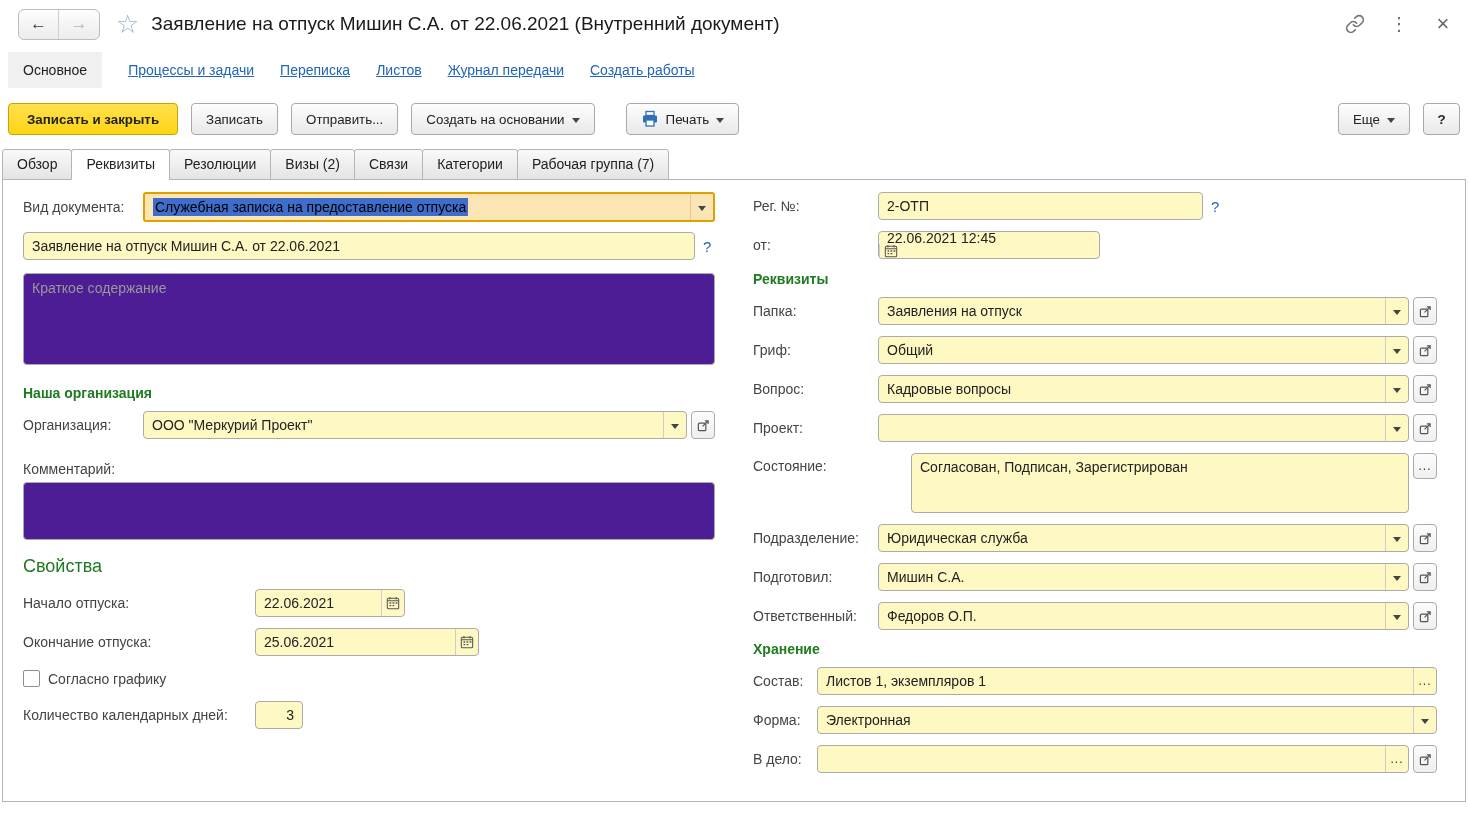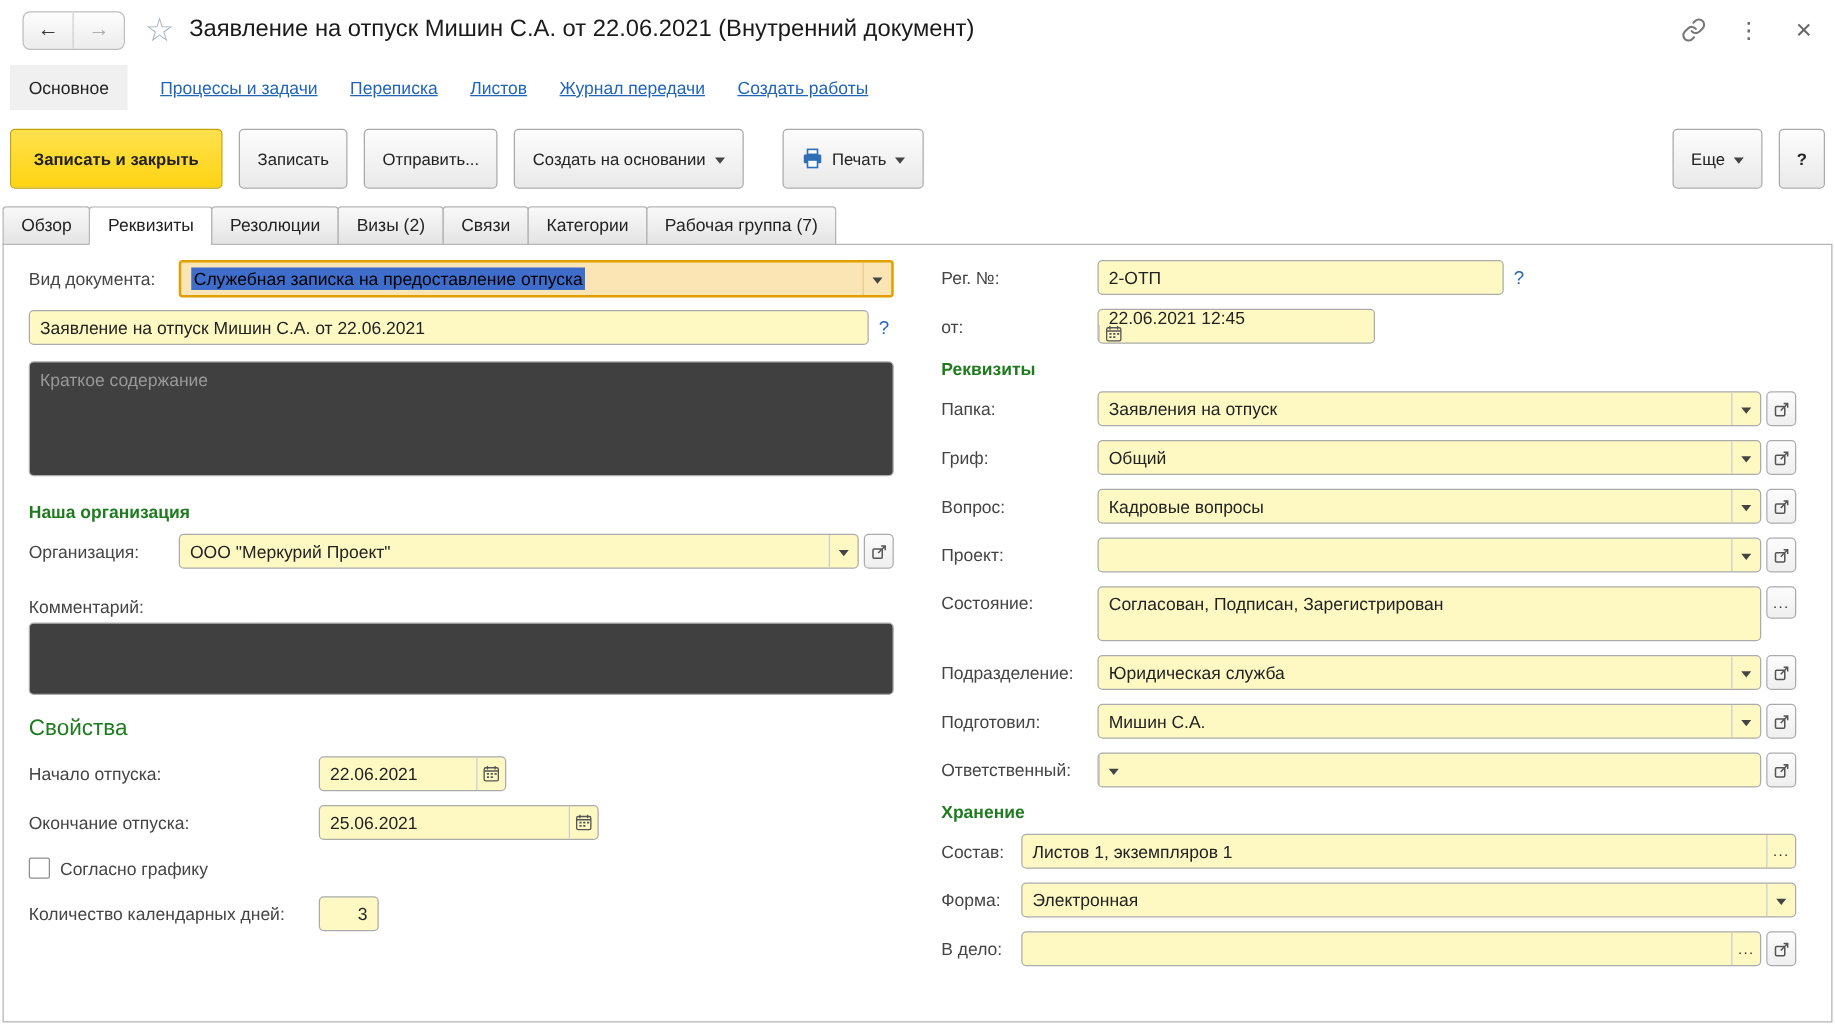--- a/index.html
+++ b/index.html
@@ -21,21 +21,21 @@
   .hdr-right{margin-left:auto; display:flex; align-items:center; gap:22px; color:#777;}
   .hdr-ic{width:22px; height:22px; display:flex; align-items:center; justify-content:center; cursor:pointer;}
   .dots{font-size:18px; color:#666; letter-spacing:0;}
   .closex{font-size:22px; color:#666;}
   
   .navrow{display:flex; align-items:center; height:43px; padding-left:8px; gap:26px;}
   .nav-active{background:#F0F0F0; padding:10px 15px; color:#222; cursor:default;}
   .navlink{color:var(--link_blue); text-decoration:underline; cursor:pointer;}
   
   .toolbar{display:flex; align-items:center; padding:12px 8px 0 8px; gap:13px;}
-  .btn{height:48px; display:inline-flex; align-items:center; gap:7px; padding:0 14px;
+  .btn{height:32px; display:inline-flex; align-items:center; gap:7px; padding:0 14px;
        border:1px solid #A9A9A9; border-radius:4px; background:linear-gradient(#FDFDFD,#E9E9E9);
        color:#222; cursor:pointer; white-space:nowrap;}
   .btn-primary{background:linear-gradient(#FFE14D,var(--accent_yellow)); border-color:var(--yellow_border); font-weight:bold; padding:0 18px;}
   .btn-print{margin-left:18px;}
   .caret{width:0; height:0; border-left:4px solid transparent; border-right:4px solid transparent; border-top:5px solid #444; margin-top:2px;}
   .tb-spacer{flex:1;}
   .btn-q{width:37px; justify-content:center; padding:0; font-weight:bold;}
   
   .tabs{display:flex; padding:14px 0 0 2px; position:relative; z-index:2; margin-bottom:-1px;}
   .tab{padding:6px 14px 7px; border:1px solid #B5B5B5; background:linear-gradient(#F9F9F9,#E4E4E4);
@@ -52,34 +52,34 @@
   .lbl-r{width:125px; flex:none;}
   .lbl-st{width:64px; flex:none;}
   .field{border:1px solid var(--border_gray); border-radius:4px; height:28px; background:#fef9c3;
          display:flex; align-items:stretch; overflow:hidden; min-width:0;}
   .ftext{flex:1; display:flex; align-items:center; padding:0 8px; white-space:nowrap; overflow:hidden; color:#222;}
   .seg{width:23px; flex:none; border-left:1px solid #CDCDCD; display:flex; align-items:center; justify-content:center; cursor:pointer; color:#444;}
   .grow{flex:1; min-width:0;}
   .sqbtn{width:24px; height:28px; flex:none; border:1px solid var(--border_gray); border-radius:4px;
          background:linear-gradient(#FCFCFC,#EFEFEF); display:flex; align-items:center; justify-content:center;
          margin-left:4px; cursor:pointer; color:#444; font-size:12px;}
-  .area{border:1px solid var(--border_gray); border-radius:4px; width:100%; background:#404040; padding:6px 8px; color:#222;}
+  .area{border:1px solid var(--border_gray); border-radius:4px; width:100%; background:#4c1d95; padding:6px 8px; color:#222;}
   .placeholder{color:#999;}
   .ghead{color:var(--heading_green); font-weight:bold; margin:6px 0 10px;}
   .ghead-big{color:var(--heading_green); font-size:18px; font-weight:normal; margin:10px 0 12px;}
   .help{color:var(--link_blue); font-size:15px; margin-left:8px; cursor:pointer;}
   
   .combo-focus{border:2px solid var(--focus_border); background:var(--focus_bg); border-radius:3px; height:30px;}
   .combo-focus .seg{border-left:1px solid #E3C98F; color:#333;}
   .selected-text{background:var(--selection_bg); color:#000000; padding:1px 2px;}
   
   .cbx{width:17px; height:17px; border:1px solid #8F8F8F; border-radius:2px; background:#fff; margin-right:8px; flex:none; cursor:pointer;}
   .numfield{width:48px;}
   .numfield .ftext{justify-content:flex-end;}
-  .state-box{height:44px; align-items:flex-start;}
+  .state-box{height:60px; align-items:flex-start;margin-left:33px;}
   .state-box .ftext{align-items:flex-start; padding-top:5px;}
   .row-top{align-items:flex-start;justify-content:space-between;}
   .row-top .lbl{padding-top:5px;}
   .ell{font-size:12px; letter-spacing:1px; color:#333;}
 </style>
 </head>
 <body>
 
 <div class="hdr">
   <div class="navgrp">
@@ -374,20 +374,21 @@
         <svg width="13" height="13" viewBox="0 0 14 14" fill="none" stroke="#555" stroke-width="1.3">
             <rect x="1.5" y="4.5" width="8" height="8" rx="1"></rect>
             <path d="M6 8 L12 2 M8.5 2 H12 V5.5"></path>
           </svg>
       </div>
     </div>
 
     <div class="row">
       <div class="lbl lbl-r">Ответственный:</div>
       <div class="field grow">
+        <div class="ftext">Федоров О.П.</div>
         <div class="seg">
             <span class="caret"></span>
           </div>
       </div>
       <div class="sqbtn">
         <svg width="13" height="13" viewBox="0 0 14 14" fill="none" stroke="#555" stroke-width="1.3">
             <rect x="1.5" y="4.5" width="8" height="8" rx="1"></rect>
             <path d="M6 8 L12 2 M8.5 2 H12 V5.5"></path>
           </svg>
       </div>

